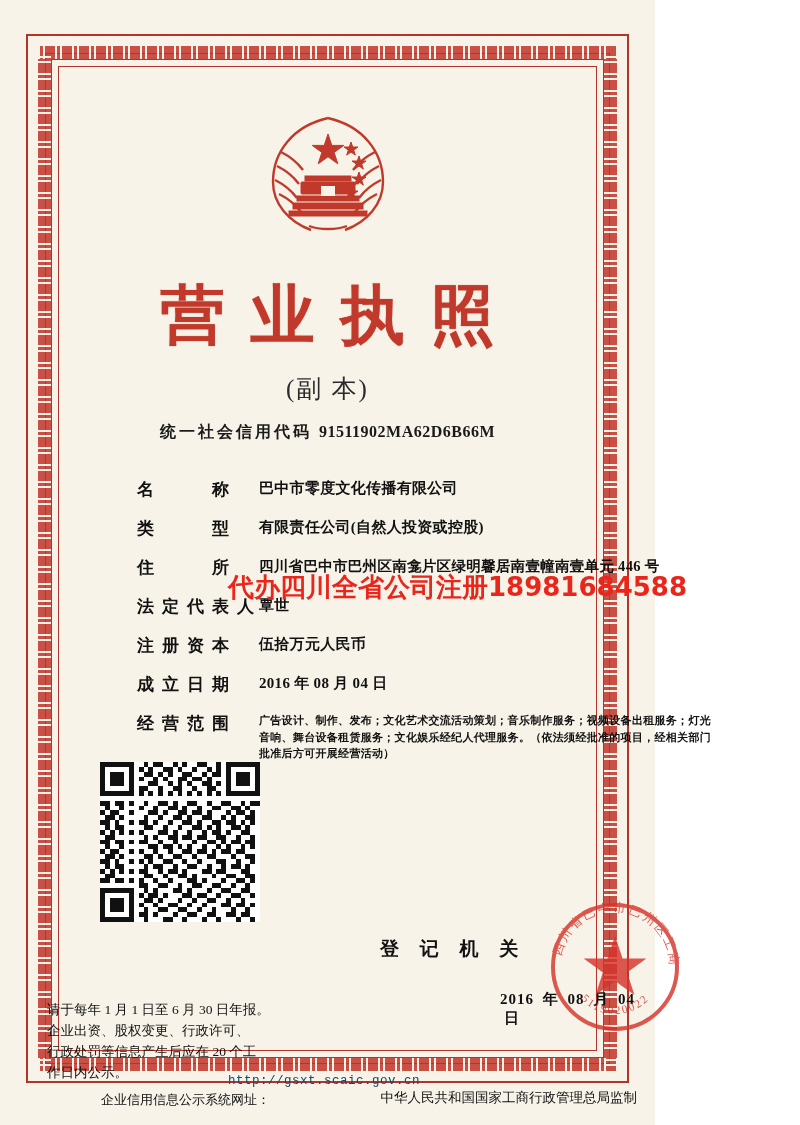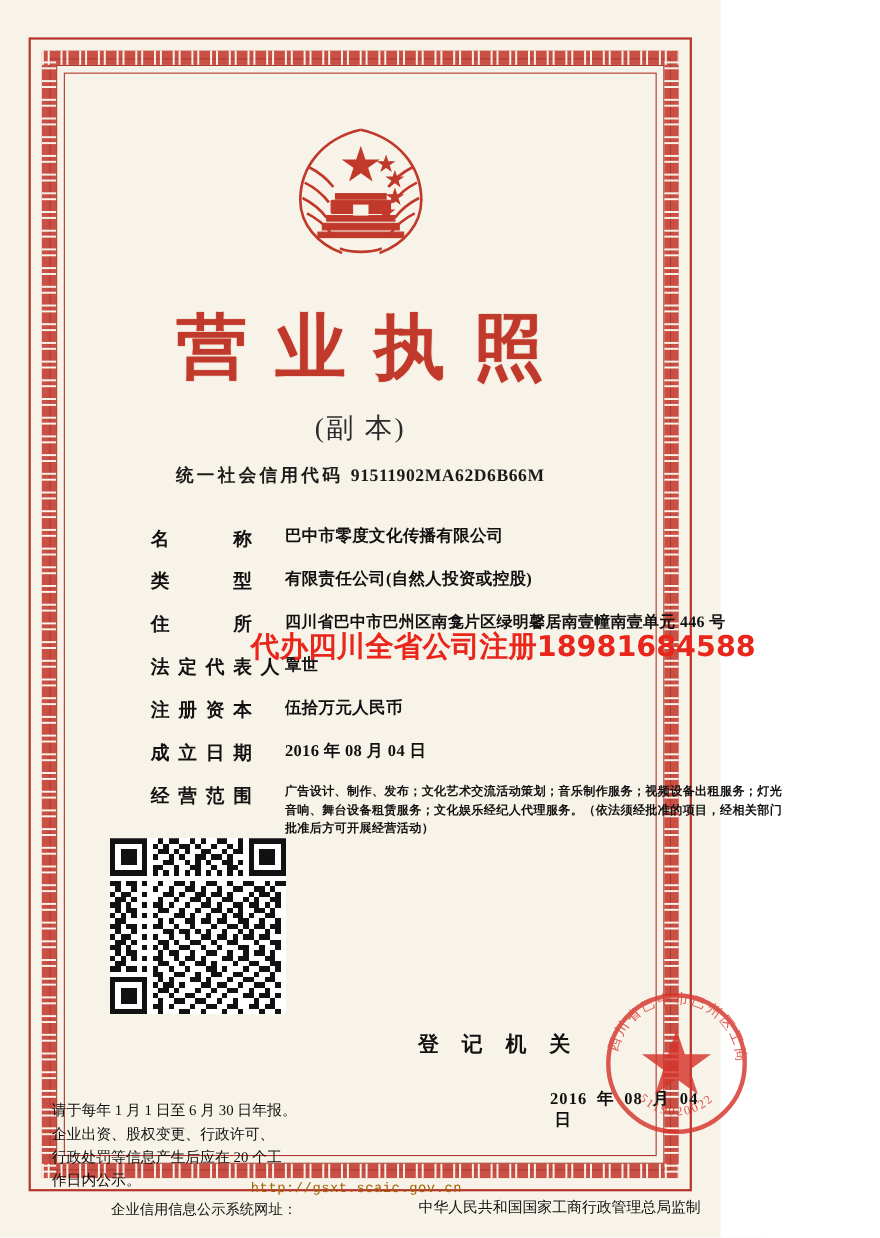--- a/index.html
+++ b/index.html
@@ -247,21 +247,21 @@
     top: 1091px;
     font-size: 13px;
     color: #111;
     margin-left: 45px;
   }
   .sys-url {
     position: absolute;
     left: 228px;
     top: 1074px;
     font-size: 12.5px;
-    color: #a16207;
+    color: #0c4a6e;
     font-family: "Liberation Mono", monospace;
     letter-spacing: 0.5px;
   }
   .issuer {
     position: absolute;
     right: 18px;
     top: 1089px;
     font-size: 13.5px;
     color: #111;
   }

